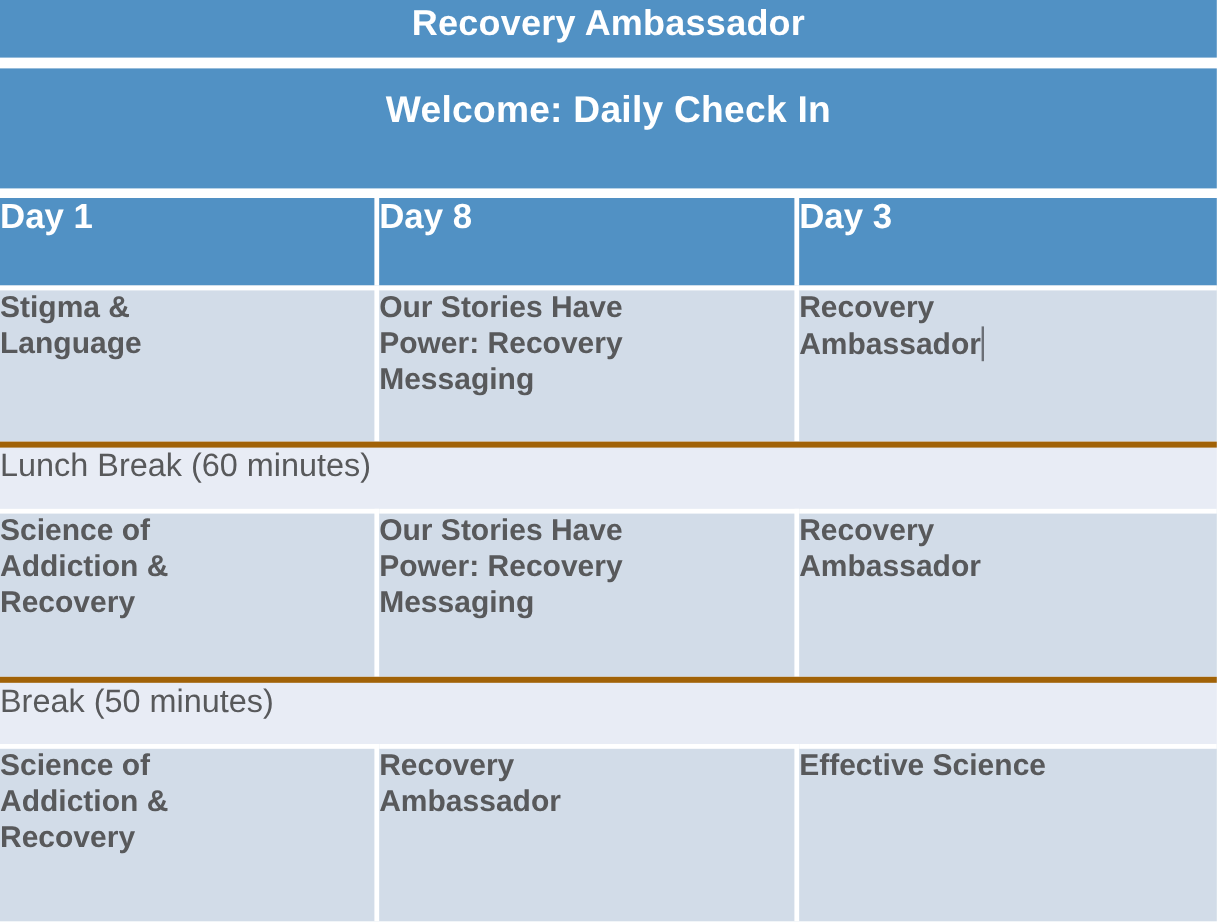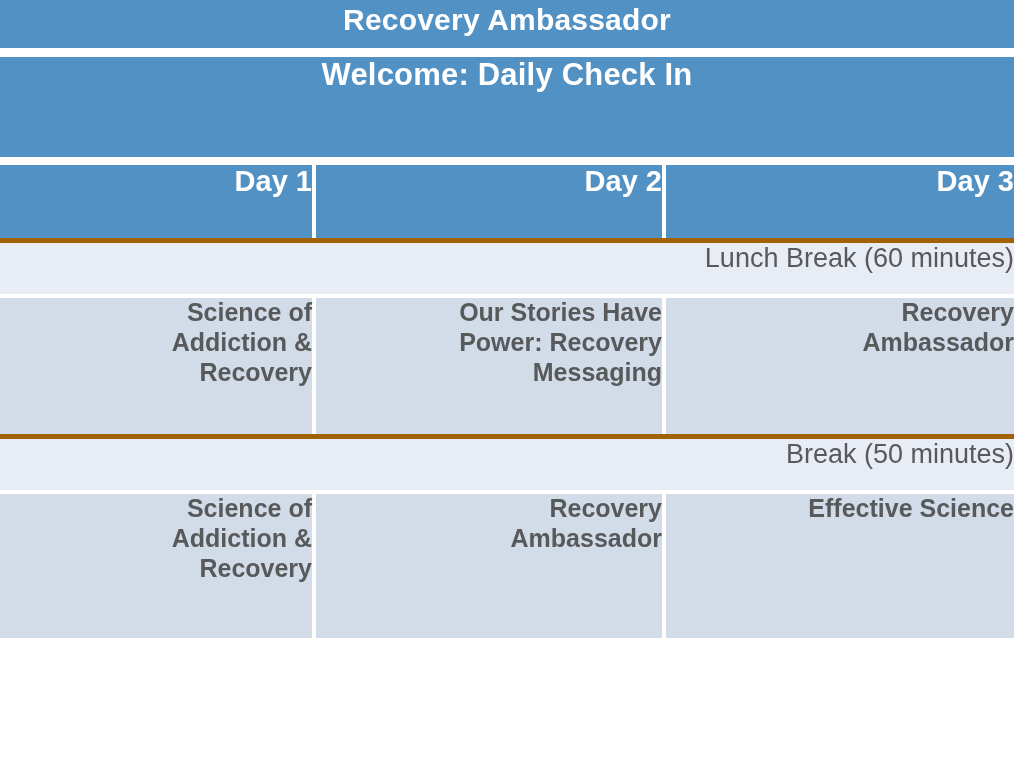--- a/index.html
+++ b/index.html
@@ -37,40 +37,41 @@
     top: 0;
     height: 48px;
     font-size: 30px;
     padding-top: 3px;
     box-sizing: border-box;
   }
   #subtitle-banner {
     top: 57px;
     height: 100px;
     font-size: 31px;
+    padding-top: 17px;
     box-sizing: border-box;
   }
 
   
   .sched-table {
     position: absolute;
     left: 0;
     top: 165px;
     width: 1014px;
     border-collapse: separate;
     border-spacing: 0;
     table-layout: fixed;
   }
   .sched-table col.c1 { width: 316px; }
   .sched-table col.c2 { width: 350px; }
   .sched-table col.c3 { width: 348px; }
 
   .sched-table th,
   .sched-table td {
-    text-align: right;
+    text-align: left;
     vertical-align: top;
     padding: 0;
   }
 
   
   .day-head {
     background: #5191c4;
     color: #ffffff;
     font-size: 29px;
     font-weight: bold;
@@ -137,25 +138,40 @@
 
   <table class="sched-table">
     <colgroup>
       <col class="c1">
         <col class="c2">
         <col class="c3">
     </colgroup>
     <thead>
       <tr>
         <th class="day-head">Day 1</th>
-        <th class="day-head">Day 2</th>
+        <th class="day-head">Day 8</th>
         <th class="day-head">Day 3</th>
       </tr>
     </thead>
     <tbody>
+      <tr class="row-1">
+        <td class="session">
+          <span class="cell-text">Stigma &amp;
+Language</span>
+        </td>
+        <td class="session">
+          <span class="cell-text">Our Stories Have
+Power: Recovery
+Messaging</span>
+        </td>
+        <td class="session">
+          <span class="cell-text">Recovery
+Ambassador</span><span class="caret"></span>
+        </td>
+      </tr>
 
       <tr>
         <td class="break-cell" colspan="3">Lunch Break (60 minutes)</td>
       </tr>
 
       <tr class="row-2">
         <td class="session">
           <span class="cell-text">Science of
 Addiction &amp;
 Recovery</span>

